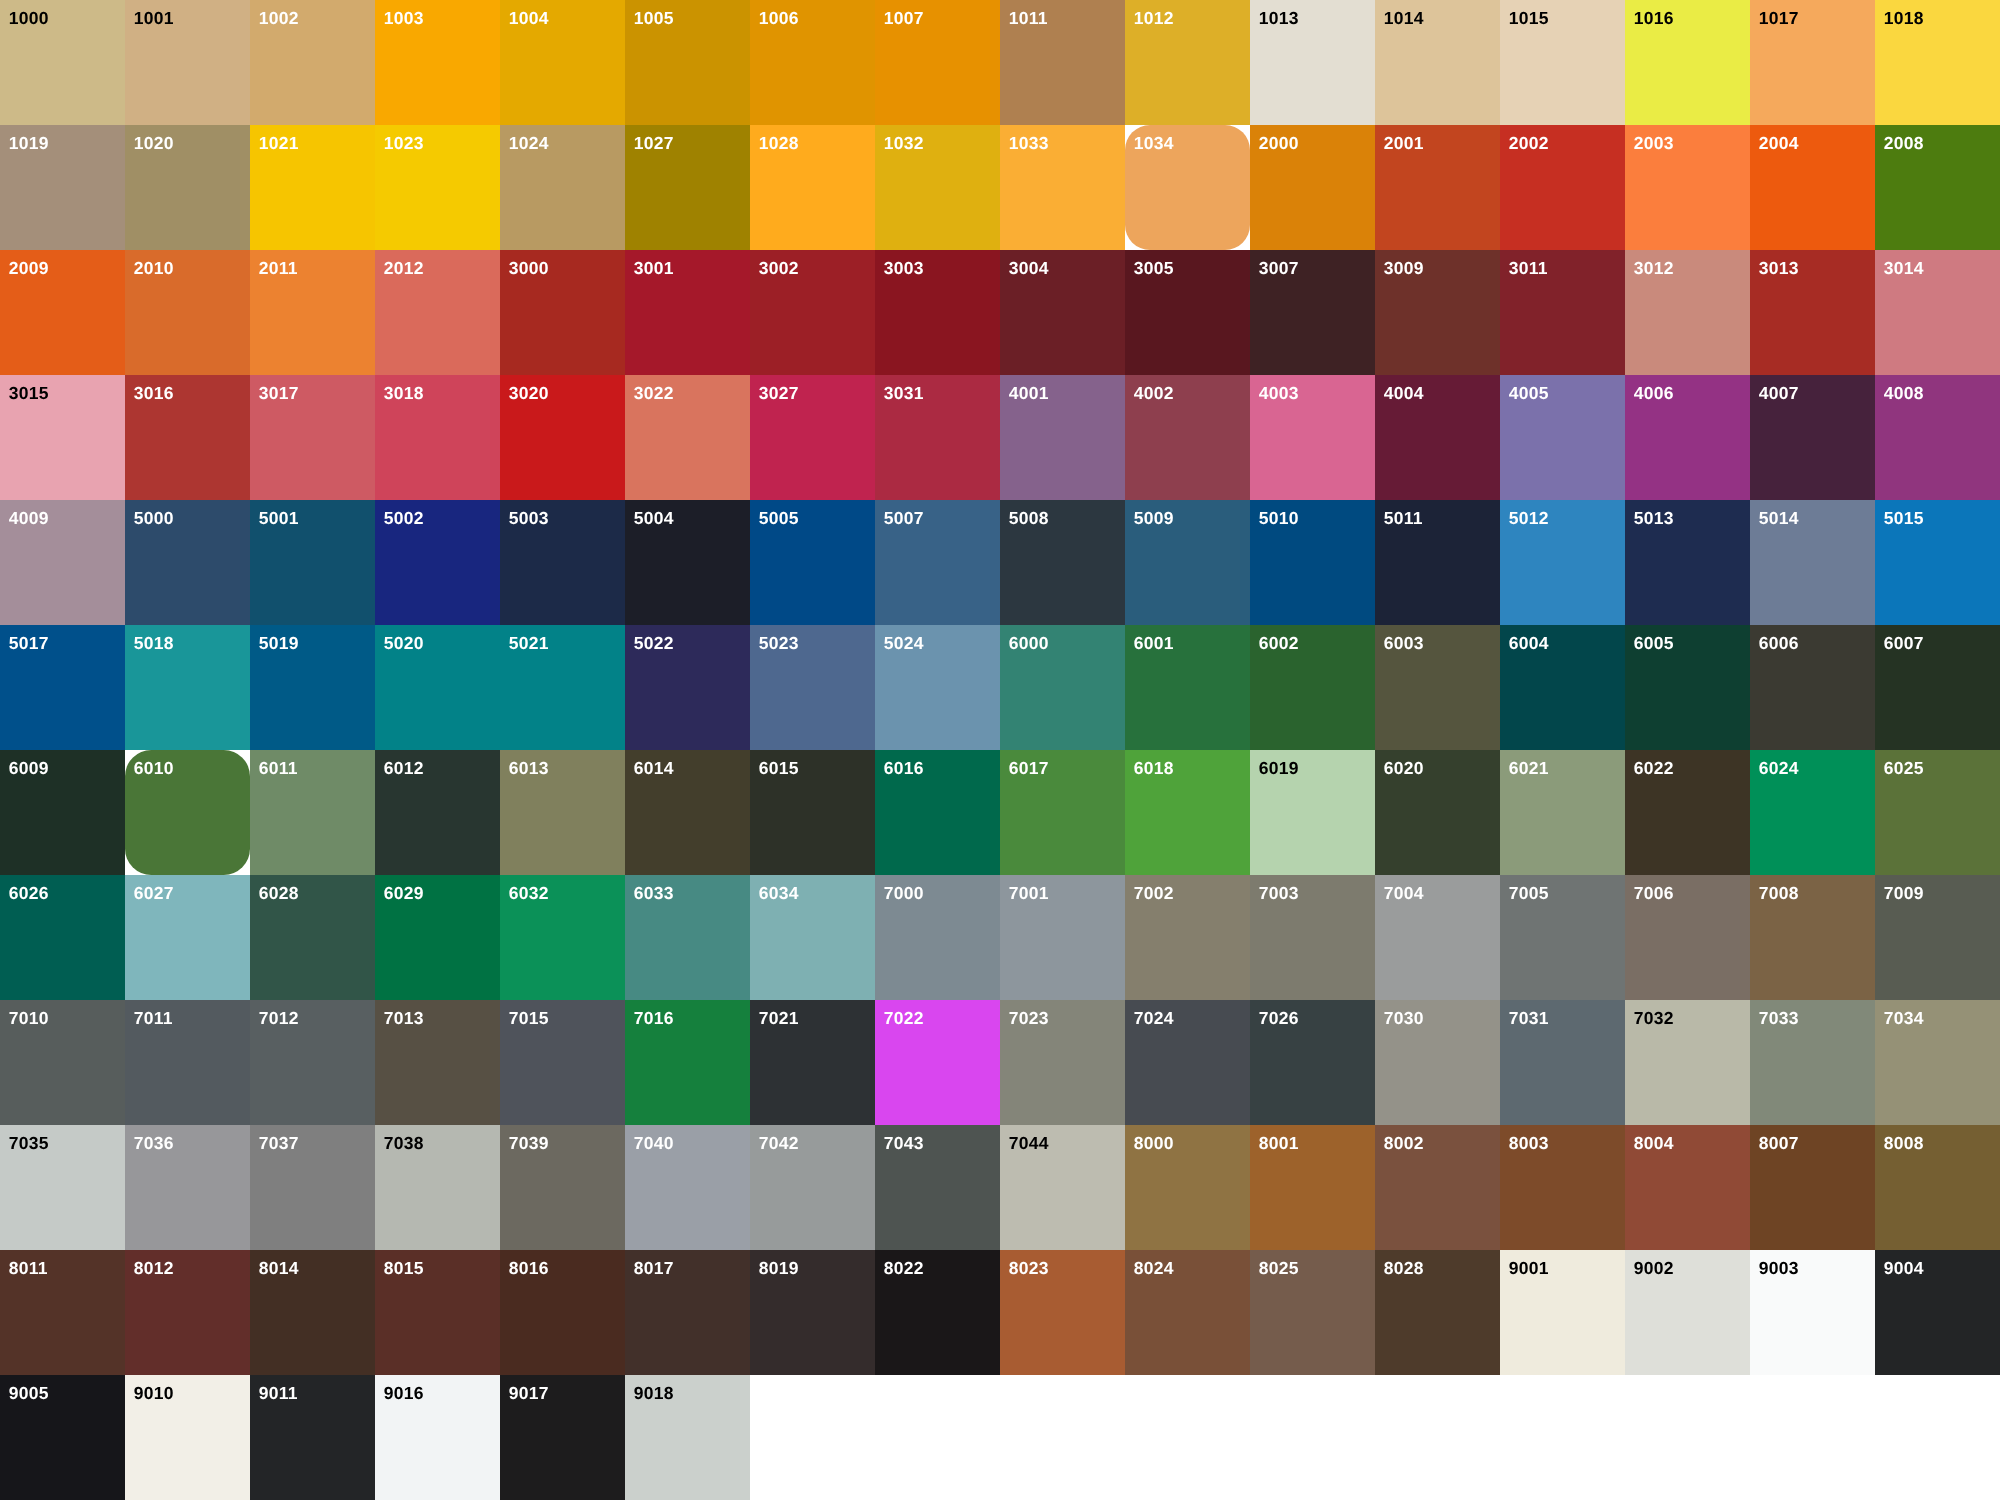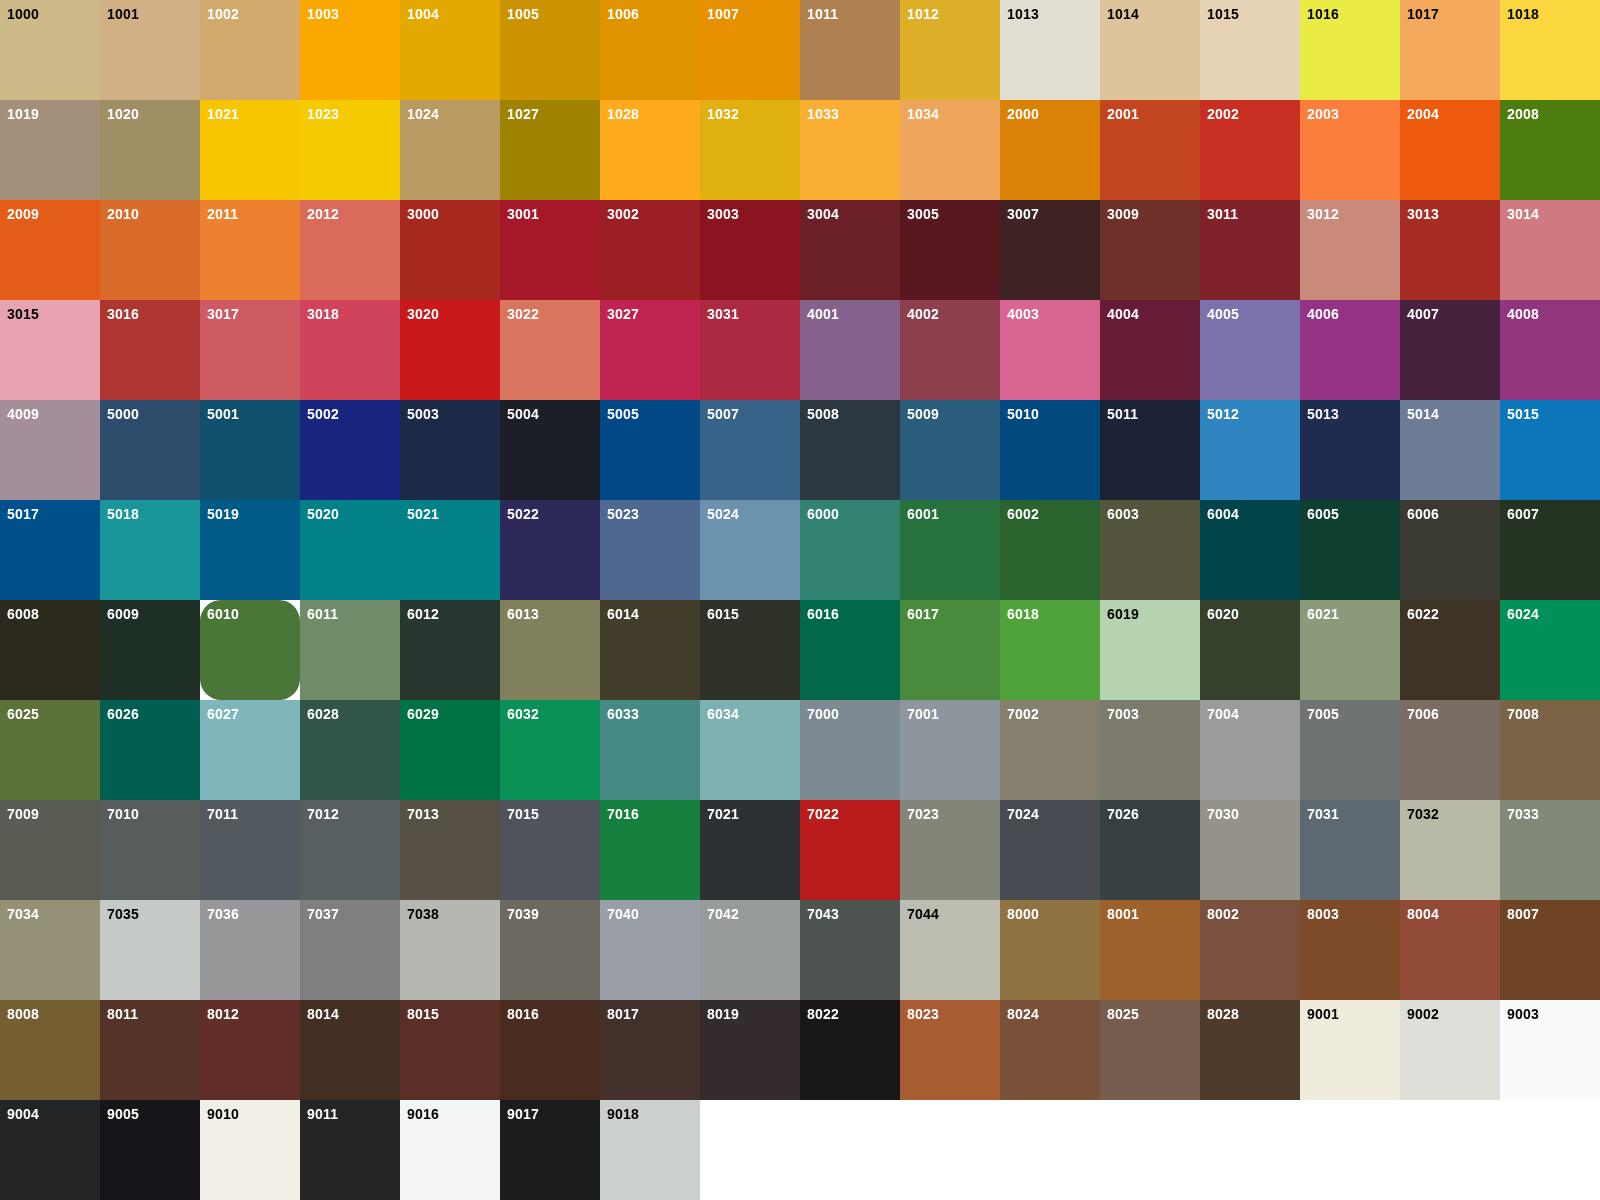--- a/index.html
+++ b/index.html
@@ -116,21 +116,21 @@
     </div>
     <div class="swatch light-text" style="background-color: rgb(255, 171, 29);">
       <span class="swatch-label">1028</span>
     </div>
     <div class="swatch light-text" style="background-color: rgb(223, 176, 16);">
       <span class="swatch-label">1032</span>
     </div>
     <div class="swatch light-text" style="background-color: rgb(250, 174, 52);">
       <span class="swatch-label">1033</span>
     </div>
-    <div class="swatch light-text" style="background-color: rgb(237, 165, 92);">
+    <div class="swatch light-text" style="background-color: rgb(237, 165, 92); border-radius: 20px;">
       <span class="swatch-label">1034</span>
     </div>
     <div class="swatch light-text" style="background-color: rgb(218, 130, 8);">
       <span class="swatch-label">2000</span>
     </div>
     <div class="swatch light-text" style="background-color: rgb(194, 69, 31);">
       <span class="swatch-label">2001</span>
     </div>
     <div class="swatch light-text" style="background-color: rgb(198, 47, 34);">
       <span class="swatch-label">2002</span>
@@ -329,23 +329,20 @@
     </div>
     <div class="swatch light-text" style="background-color: rgb(14, 63, 49);">
       <span class="swatch-label">6005</span>
     </div>
     <div class="swatch light-text" style="background-color: rgb(59, 58, 50);">
       <span class="swatch-label">6006</span>
     </div>
     <div class="swatch light-text" style="background-color: rgb(37, 51, 35);">
       <span class="swatch-label">6007</span>
     </div>
-    <div class="swatch light-text" style="background-color: rgb(44, 42, 30);">
-      <span class="swatch-label">6008</span>
-    </div>
     <div class="swatch light-text" style="background-color: rgb(30, 48, 38);">
       <span class="swatch-label">6009</span>
     </div>
     <div class="swatch light-text" style="background-color: rgb(74, 118, 55); border-radius: 21px;">
       <span class="swatch-label">6010</span>
     </div>
     <div class="swatch light-text" style="background-color: rgb(111, 139, 103);">
       <span class="swatch-label">6011</span>
     </div>
     <div class="swatch light-text" style="background-color: rgb(40, 54, 48);">
@@ -449,21 +446,21 @@
     </div>
     <div class="swatch light-text" style="background-color: rgb(79, 83, 91);">
       <span class="swatch-label">7015</span>
     </div>
     <div class="swatch light-text" style="background-color: #15803d;">
       <span class="swatch-label">7016</span>
     </div>
     <div class="swatch light-text" style="background-color: rgb(45, 49, 52);">
       <span class="swatch-label">7021</span>
     </div>
-    <div class="swatch light-text" style="background-color: #b91c1c;">
+    <div class="swatch light-text" style="background-color: #d946ef;">
       <span class="swatch-label">7022</span>
     </div>
     <div class="swatch light-text" style="background-color: rgb(132, 133, 121);">
       <span class="swatch-label">7023</span>
     </div>
     <div class="swatch light-text" style="background-color: rgb(71, 75, 81);">
       <span class="swatch-label">7024</span>
     </div>
     <div class="swatch light-text" style="background-color: rgb(55, 65, 67);">
       <span class="swatch-label">7026</span>

